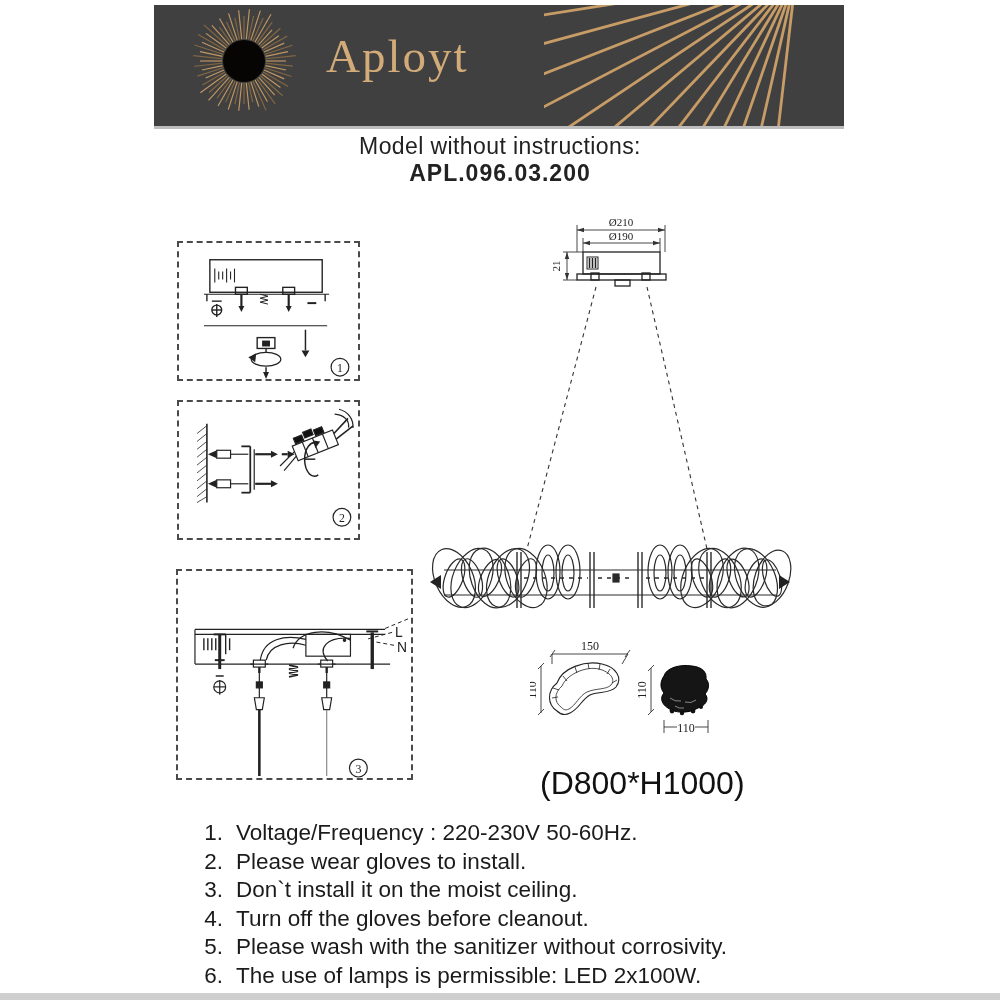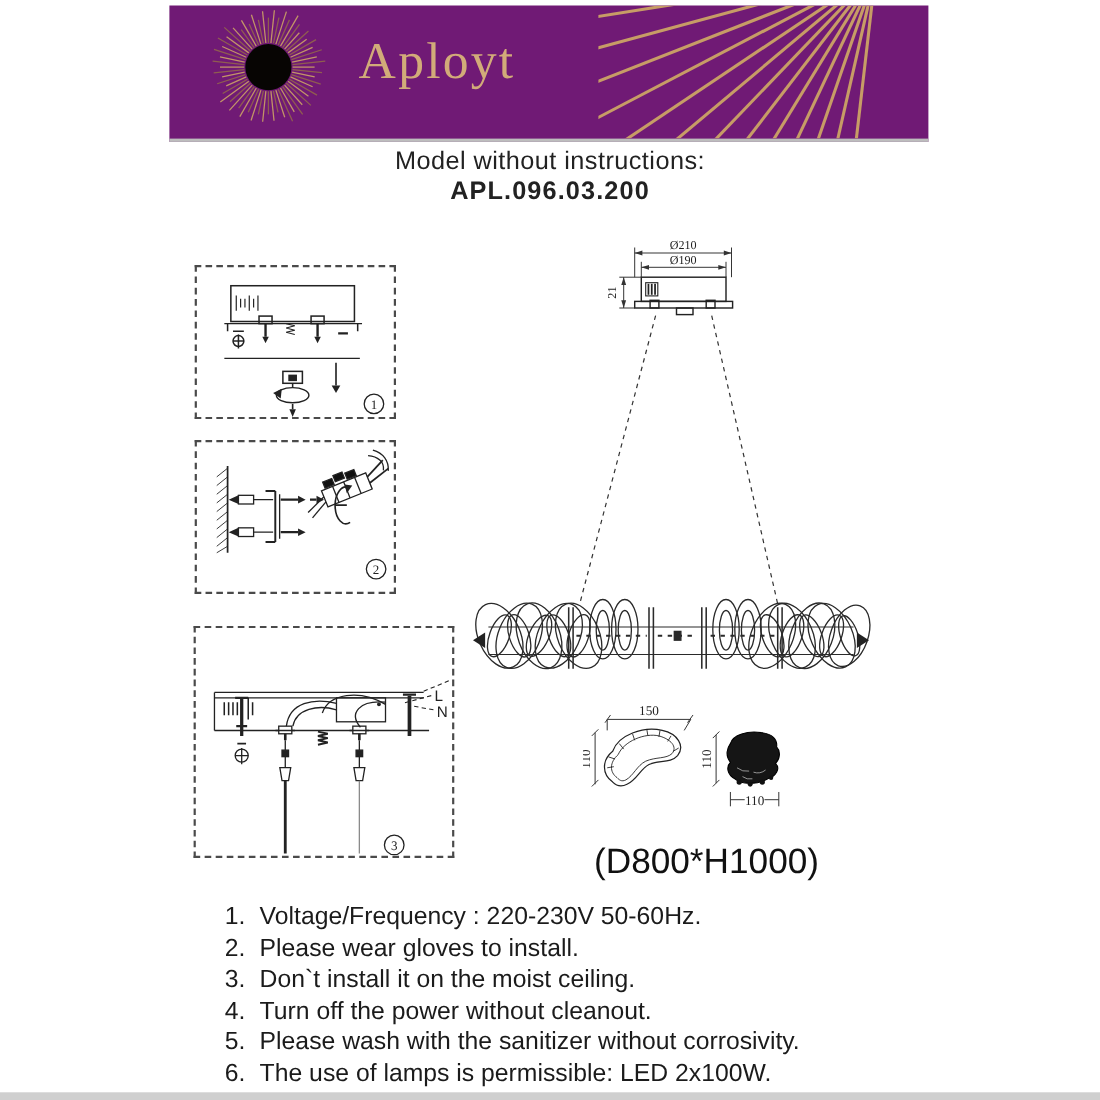--- a/index.html
+++ b/index.html
@@ -1,19 +1,19 @@
 <!DOCTYPE html>
 <html><head>
 <meta charset="utf-8">
 <style>
   html,body{margin:0;padding:0;background:#ffffff;}
   #page{position:relative;width:1000px;height:1000px;background:#ffffff;overflow:hidden;
         font-family:"Liberation Sans",sans-serif;color:#1b1b1b;}
   
-  .band{position:absolute;left:154px;top:5px;width:690px;height:121px;background:#701a75;
+  .band{position:absolute;left:154px;top:5px;width:690px;height:121px;background:#404040;
         border-bottom:3px solid #bdbdbd;overflow:hidden;}
   .wordmark{position:absolute;left:172px;top:24px;font-family:"Liberation Serif",serif;
             font-size:47px;letter-spacing:2px;color:#d2ab79;font-weight:400;}
   .sun{position:absolute;left:28px;top:-6px;}
   .fan{position:absolute;right:0;top:0;}
   
   .h-title{position:absolute;left:0;top:133px;width:1000px;text-align:center;
            font-size:23px;letter-spacing:.4px;color:#222;}
   .h-model{position:absolute;left:0;top:160px;width:1000px;text-align:center;
            font-size:23px;letter-spacing:1px;color:#222;font-weight:bold;}
@@ -485,21 +485,21 @@
     <div class="row">
       <span class="num">2.</span>
       <span>Please wear gloves to install.</span>
     </div>
     <div class="row">
       <span class="num">3.</span>
       <span>Don`t install it on the moist ceiling.</span>
     </div>
     <div class="row">
       <span class="num">4.</span>
-      <span>Turn off the power without cleanout.</span>
+      <span>Turn off the gloves before cleanout.</span>
     </div>
     <div class="row">
       <span class="num">5.</span>
       <span>Please wash with the sanitizer without corrosivity.</span>
     </div>
     <div class="row">
       <span class="num">6.</span>
       <span>The use of lamps is permissible: LED 2x100W.</span>
     </div>
   </div>

